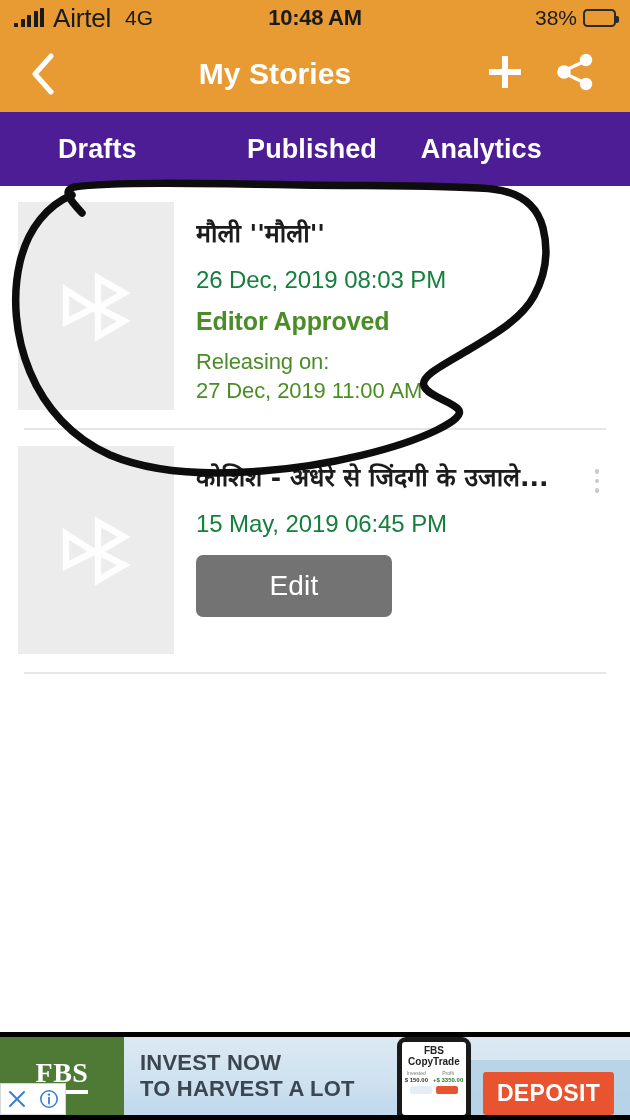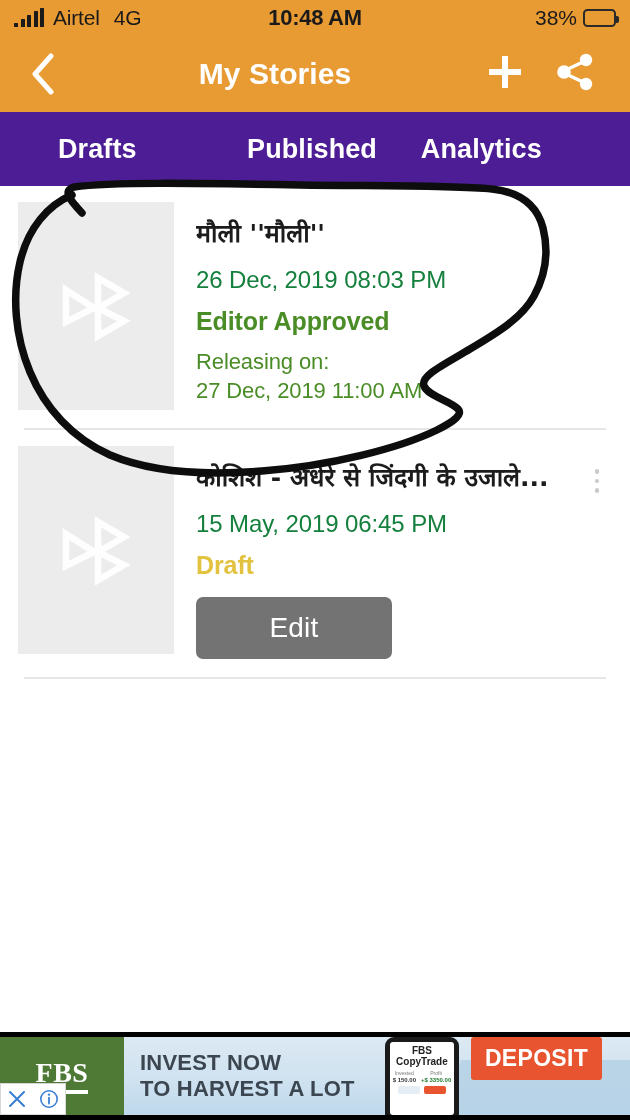--- a/index.html
+++ b/index.html
@@ -25,21 +25,21 @@
     color:#1a1a1a;
   }
   .sb-left { display:flex; align-items:center; gap:9px; flex:0 0 auto; }
   .signal { display:flex; align-items:flex-end; gap:2.5px; height:17px; }
   .signal i { display:block; width:4px; background:#1a1a1a; border-radius:0.5px; }
   .signal i:nth-child(1){ height:4px; }
   .signal i:nth-child(2){ height:8px; }
   .signal i:nth-child(3){ height:12px; }
   .signal i:nth-child(4){ height:16px; }
   .signal i:nth-child(5){ height:19px; }
-  .sb-carrier { font-size:21px; font-weight:400; letter-spacing:-0.2px; }
+  .sb-carrier { font-size:26px; font-weight:400; letter-spacing:-0.2px; }
   .sb-net { font-size:21px; font-weight:400; margin-left:5px; }
   .sb-center {
     position:absolute; left:0; right:0; top:0; height:36px;
     display:flex; align-items:center; justify-content:center;
     font-size:22px; font-weight:700; letter-spacing:-0.3px;
     pointer-events:none;
   }
   .sb-right {
     margin-left:auto; display:flex; align-items:center; gap:6px;
     position:relative; z-index:2;
@@ -243,22 +243,22 @@
   .ph-t1 { font-size:10px; font-weight:700; color:#222; line-height:1.05; }
   .ph-t2 { font-size:10px; font-weight:700; color:#222; line-height:1.05; }
   .ph-stats { display:flex; gap:5px; margin-top:4px; }
   .ph-stat { font-size:5px; color:#777; line-height:1.1; text-align:center; }
   .ph-stat b { display:block; font-size:6px; color:#1e7a2e; }
   .ph-stat.l b { color:#333; }
   .ph-btns { display:flex; gap:4px; margin-top:3px; }
   .ph-b { width:22px; height:8px; border-radius:2px; background:#e6eef5; }
   .ph-b.o { background:#e8542f; }
   .ad-cta {
-    flex:0 0 auto; padding-right:28px;
-    display:flex; align-items:flex-start;
+    flex:0 0 auto; padding-right:16px;
+    display:flex; align-items:flex-end;
     position:relative; z-index:2;
   }
   .deposit-btn {
     background:#e8542f; color:#ffffff;
     font-size:23px; font-weight:700;
     padding:8px 14px; border-radius:3px;
     letter-spacing:0.3px;
   }
   .ad-controls {
     position:absolute; left:0; bottom:0;
@@ -381,21 +381,20 @@
       <div class="story-body">
         <div class="story-title-line">
           <div class="story-title">कोशिश - अंधेरे से जिंदगी के उजाले...</div>
           <div class="kebab">
             <span></span>
               <span></span>
               <span></span>
           </div>
         </div>
         <div class="story-date">15 May, 2019 06:45 PM</div>
-        <div class="status-draft">Draft</div>
         <button class="edit-btn">Edit</button>
       </div>
     </div>
 
     <div class="divider"></div>
   </div>
 
   <svg class="annotation" viewBox="0 0 630 1120">
     <path d="M 82 213
              C 70 200, 62 191, 74 187

